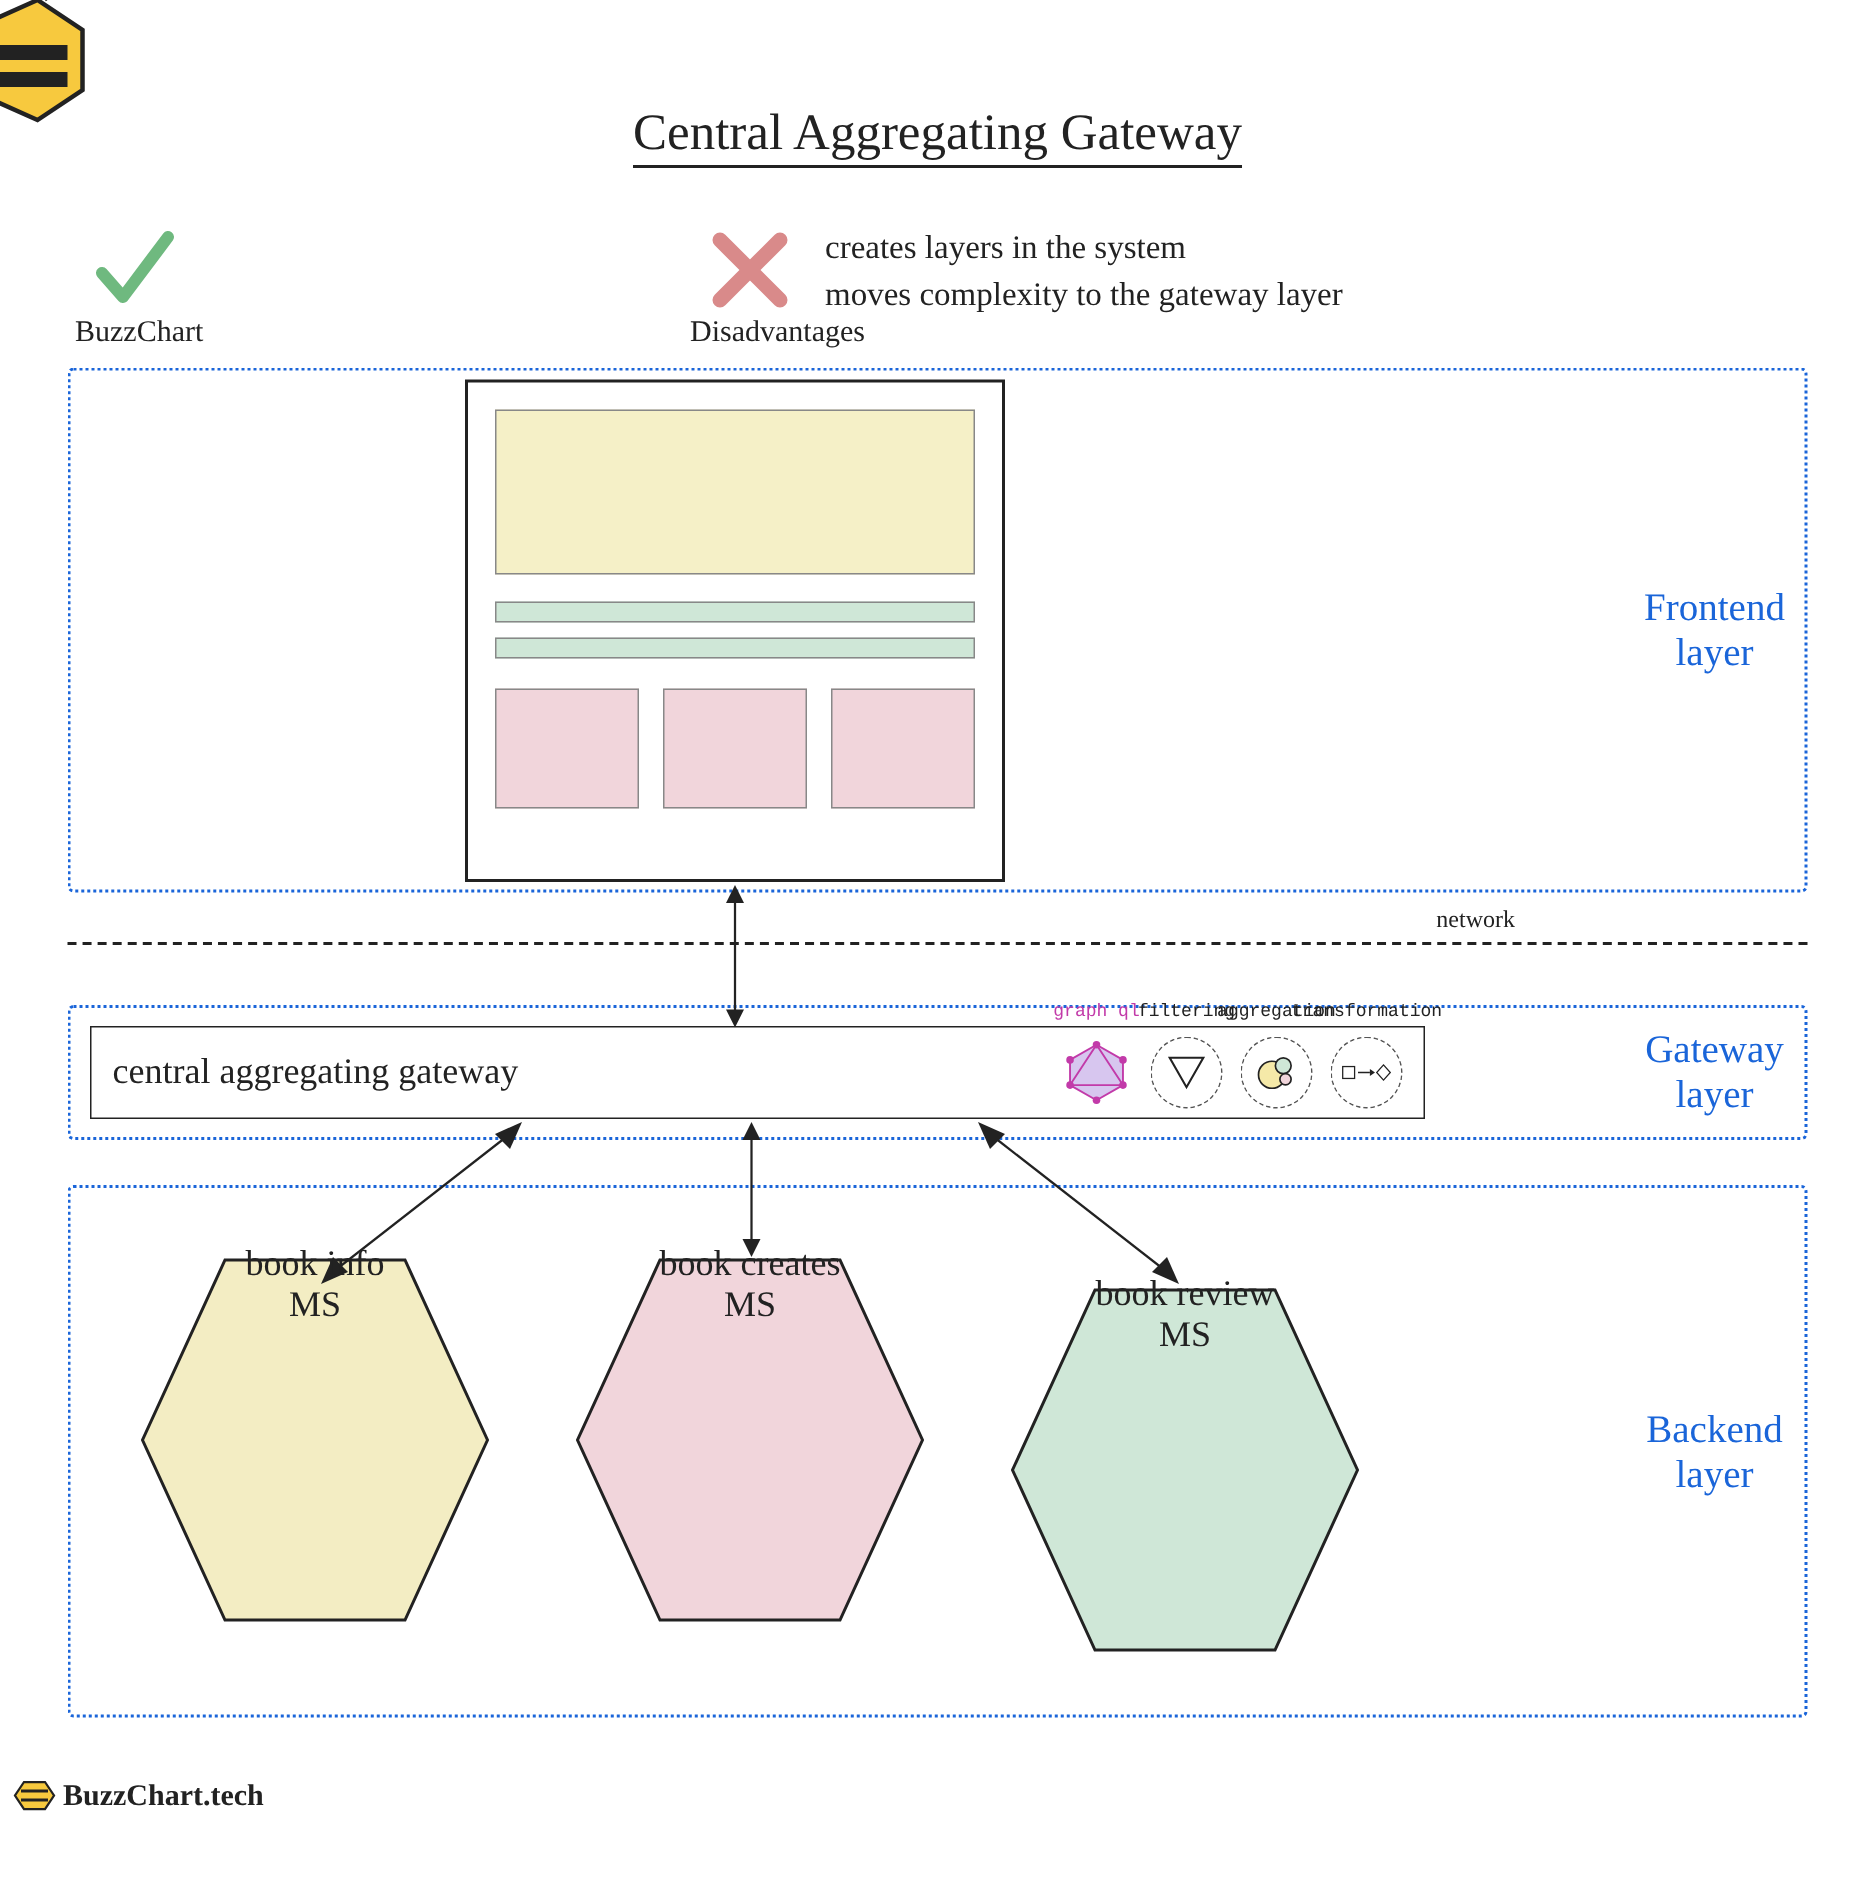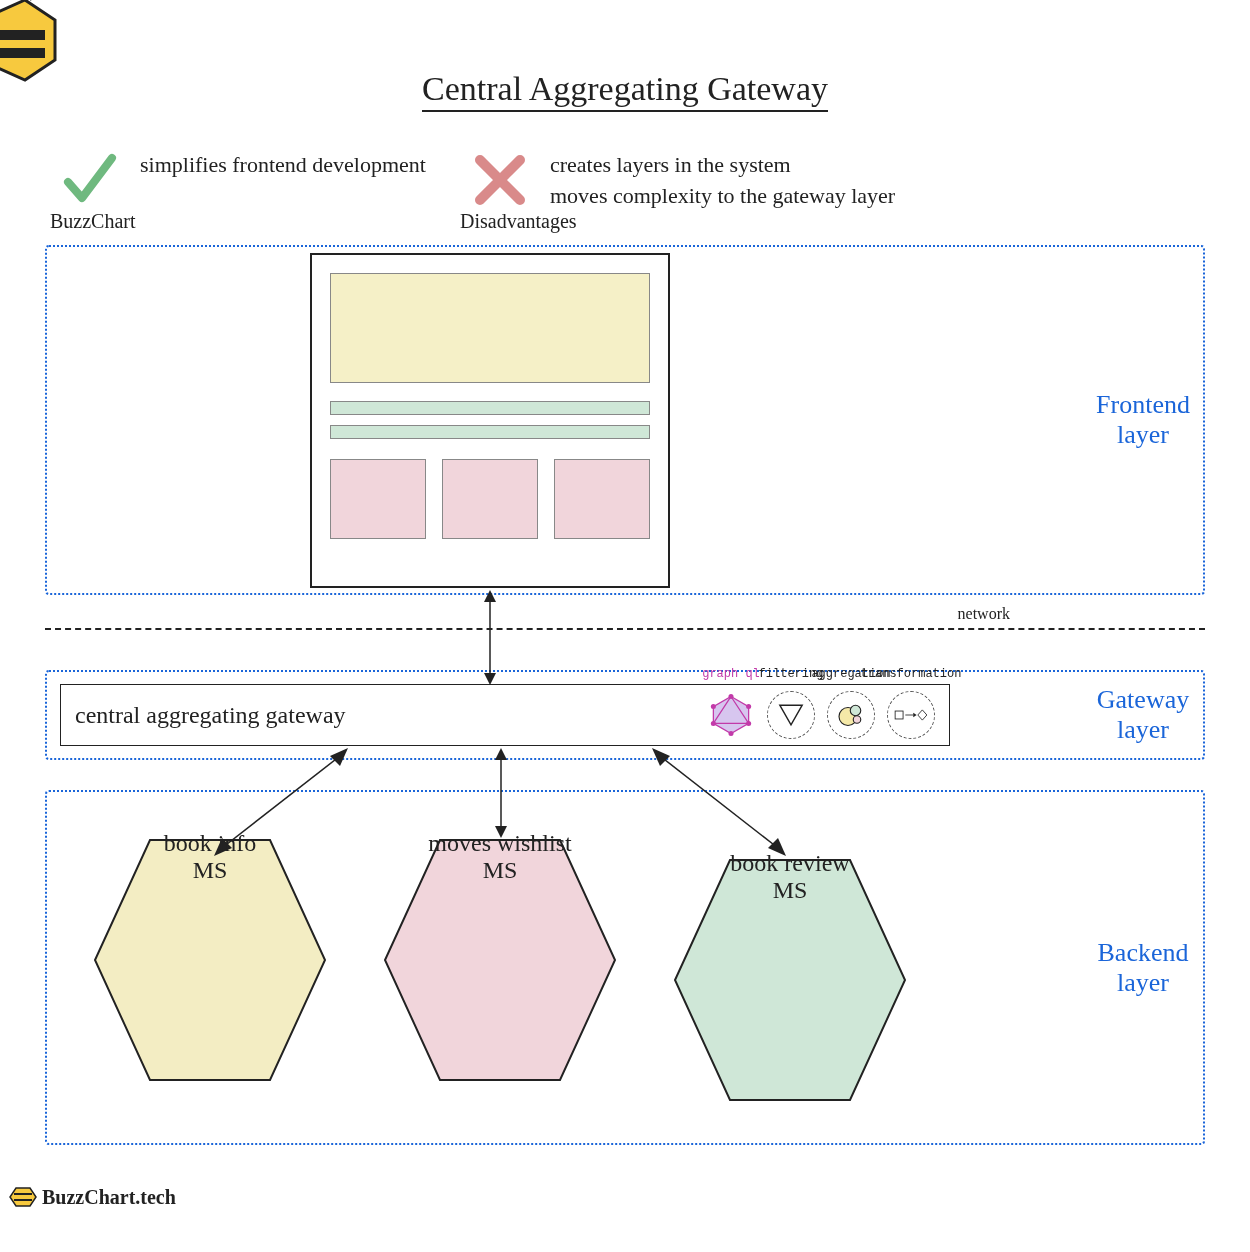--- a/index.html
+++ b/index.html
@@ -186,21 +186,20 @@
   <line x1="50" y1="10" x2="70" y2="-5" stroke="#222" stroke-width="2"></line>
   <circle cx="72" cy="-5" r="3" fill="#222"></circle>
 </svg>
 
 <div class="title">Central Aggregating Gateway</div>
 
 <div class="adv-block">
   <svg class="check-icon" viewBox="0 0 60 60">
     <path d="M8 32 L22 48 L52 8" fill="none" stroke="#6fb97f" stroke-width="8" stroke-linecap="round" stroke-linejoin="round"></path>
   </svg>
-  <div class="pro-text">simplifies frontend development</div>
   <div class="label">BuzzChart</div>
 </div>
 
 <div class="dis-block">
   <svg class="cross-icon" viewBox="0 0 60 60">
     <path d="M10 10 L50 50 M50 10 L10 50" stroke="#d98a8a" stroke-width="10" stroke-linecap="round"></path>
   </svg>
   <div>
     <div class="con-text">creates layers in the system</div>
     <div class="con-text">moves complexity to the gateway layer</div>
@@ -293,21 +292,21 @@
   <svg viewBox="0 0 240 260">
       <polygon points="60,10 180,10 235,130 180,250 60,250 5,130" fill="#f3edc3" stroke="#222" stroke-width="2"></polygon>
     </svg>
   <div class="hex-text" style="white-space:pre-line">book info
 MS</div>
 </div>
 <div class="hex hex2">
   <svg viewBox="0 0 240 260">
       <polygon points="60,10 180,10 235,130 180,250 60,250 5,130" fill="#f1d5db" stroke="#222" stroke-width="2"></polygon>
     </svg>
-  <div class="hex-text" style="white-space:pre-line">moves wishlist
+  <div class="hex-text" style="white-space:pre-line">book creates
 MS</div>
 </div>
 <div class="hex hex3">
   <svg viewBox="0 0 240 260">
       <polygon points="60,10 180,10 235,130 180,250 60,250 5,130" fill="#cfe7d7" stroke="#222" stroke-width="2"></polygon>
     </svg>
   <div class="hex-text" style="white-space:pre-line">book review
 MS</div>
 </div>
 

